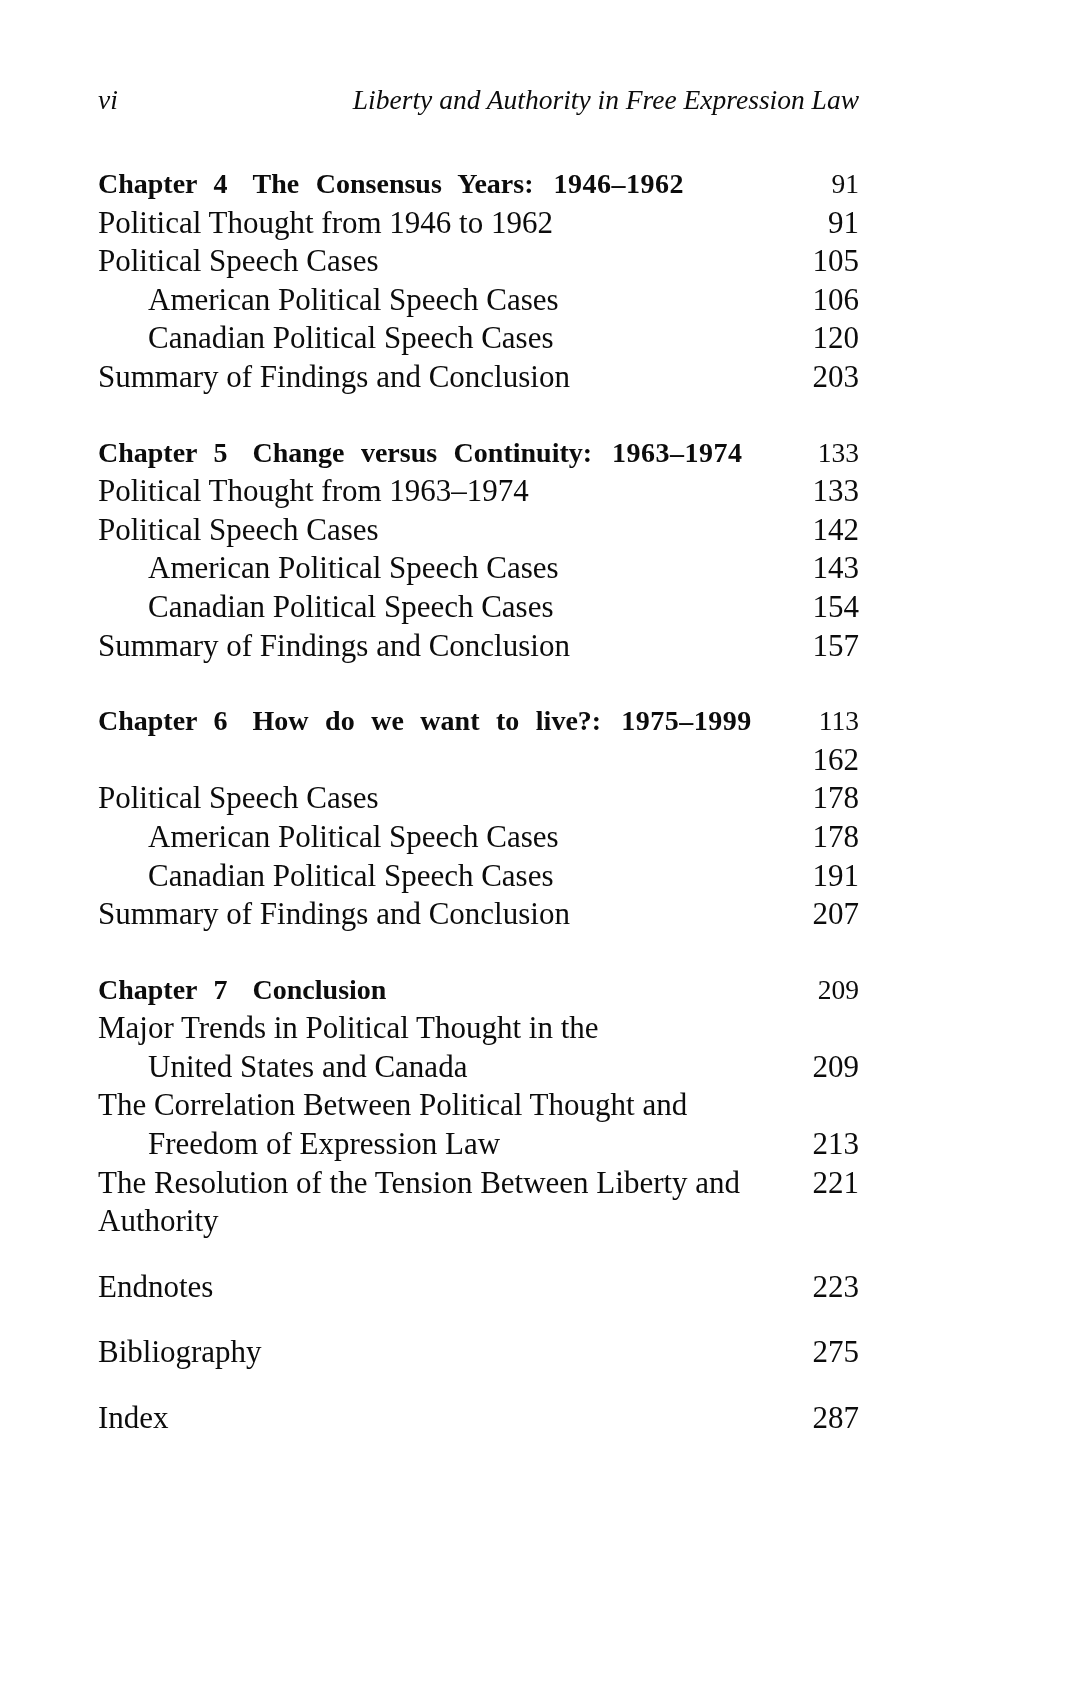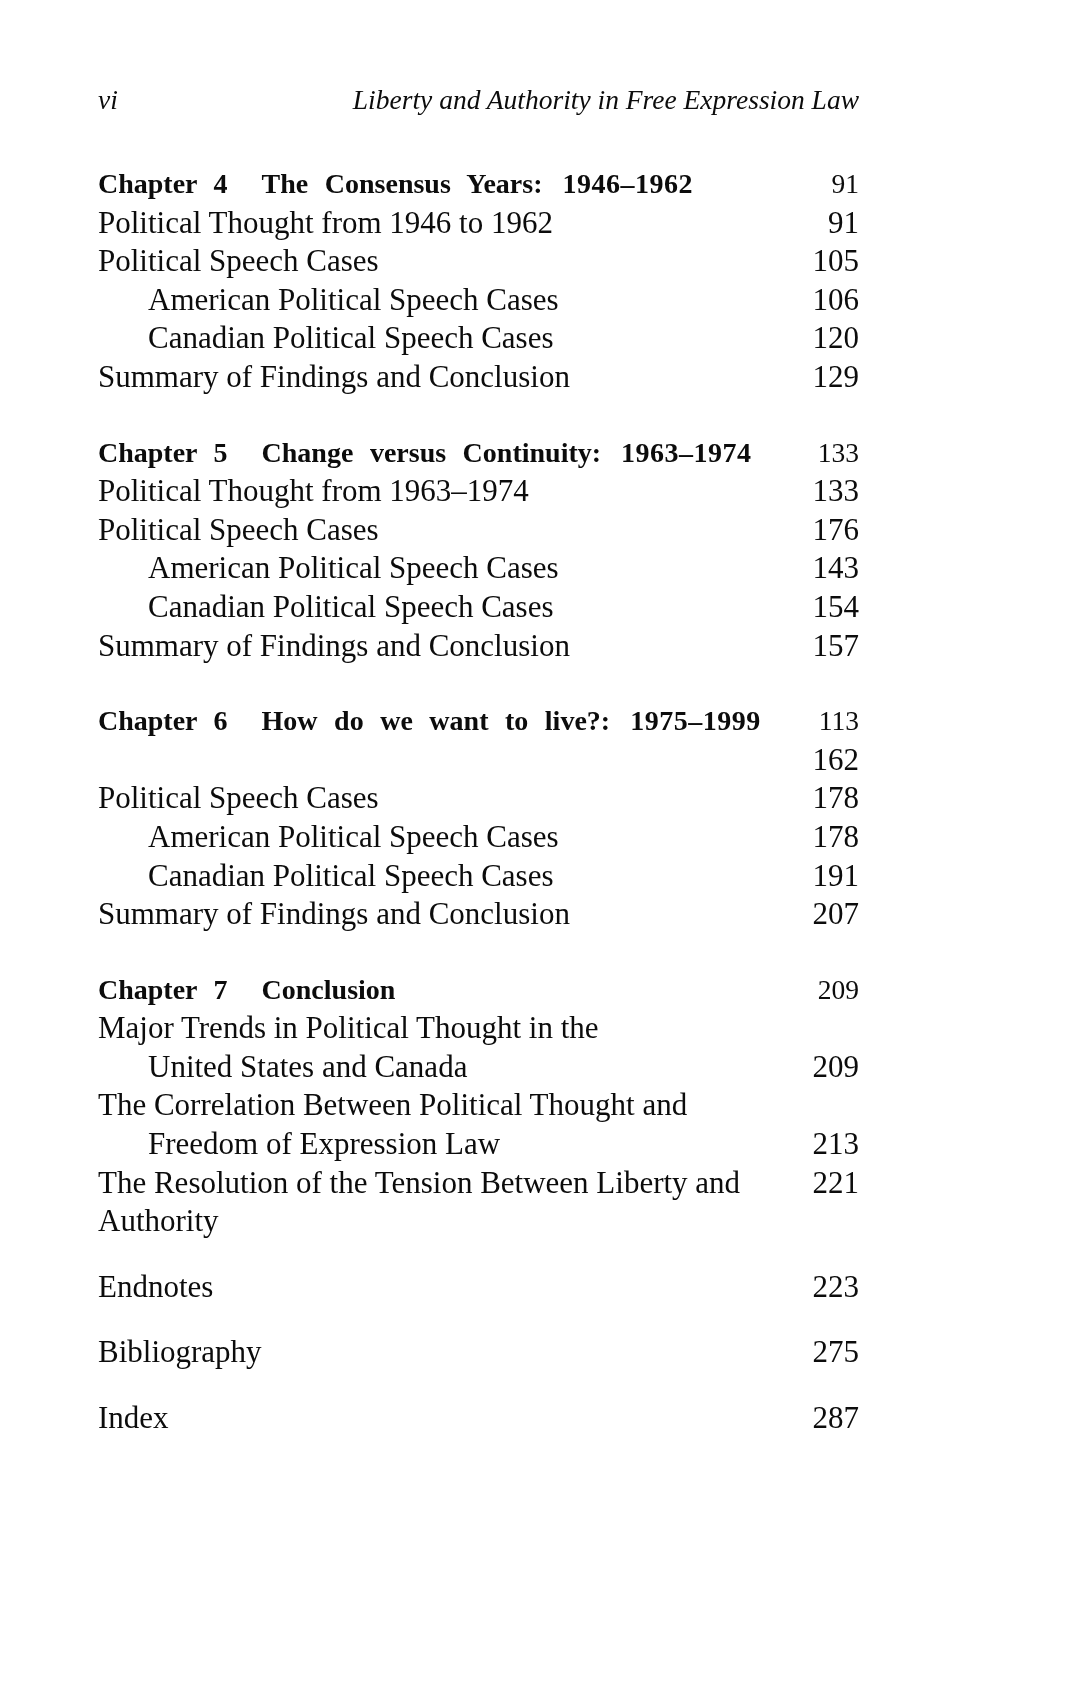--- a/index.html
+++ b/index.html
@@ -19,21 +19,21 @@
   .toc{margin-top:46px;}
   .row{
     display:flex;align-items:baseline;
     font-size:31px;line-height:38.6px;
   }
   .spacer{flex:1;}
   .pagenum{white-space:nowrap;}
   .heading{font-weight:bold;font-size:28px;}
   .heading .pagenum{font-weight:normal;font-size:27.5px;}
   .h-label{word-spacing:0.34em;}
-  .h-title{margin-left:34px;word-spacing:0.34em;}
+  .h-title{margin-left:25px;word-spacing:0.34em;}
   .h-dates{margin-left:20px;letter-spacing:0.5px;}
   .indent{padding-left:50px;}
   .toc-section + .toc-section{margin-top:37px;}
   .backmatter .row{margin-top:27px;gap:11px;}
 </style>
 </head>
 <body>
 
 <div class="page">
 
@@ -68,41 +68,41 @@
         <span class="pagenum">106</span>
       </div>
       <div class="row">
         <span class="e-text indent">Canadian Political Speech Cases</span>
         <span class="spacer"></span>
         <span class="pagenum">120</span>
       </div>
       <div class="row">
         <span class="e-text">Summary of Findings and Conclusion</span>
         <span class="spacer"></span>
-        <span class="pagenum">129</span>
+        <span class="pagenum">203</span>
       </div>
     </section>
 
     <section class="toc-section">
       <div class="row heading">
         <span class="h-label">Chapter 5</span>
         <span class="h-title">Change versus Continuity:</span>
         <span class="h-dates">1963–1974</span>
         <span class="spacer"></span>
         <span class="pagenum">133</span>
       </div>
       <div class="row">
         <span class="e-text">Political Thought from 1963–1974</span>
         <span class="spacer"></span>
         <span class="pagenum">133</span>
       </div>
       <div class="row">
         <span class="e-text">Political Speech Cases</span>
         <span class="spacer"></span>
-        <span class="pagenum">176</span>
+        <span class="pagenum">142</span>
       </div>
       <div class="row">
         <span class="e-text indent">American Political Speech Cases</span>
         <span class="spacer"></span>
         <span class="pagenum">143</span>
       </div>
       <div class="row">
         <span class="e-text indent">Canadian Political Speech Cases</span>
         <span class="spacer"></span>
         <span class="pagenum">154</span>

